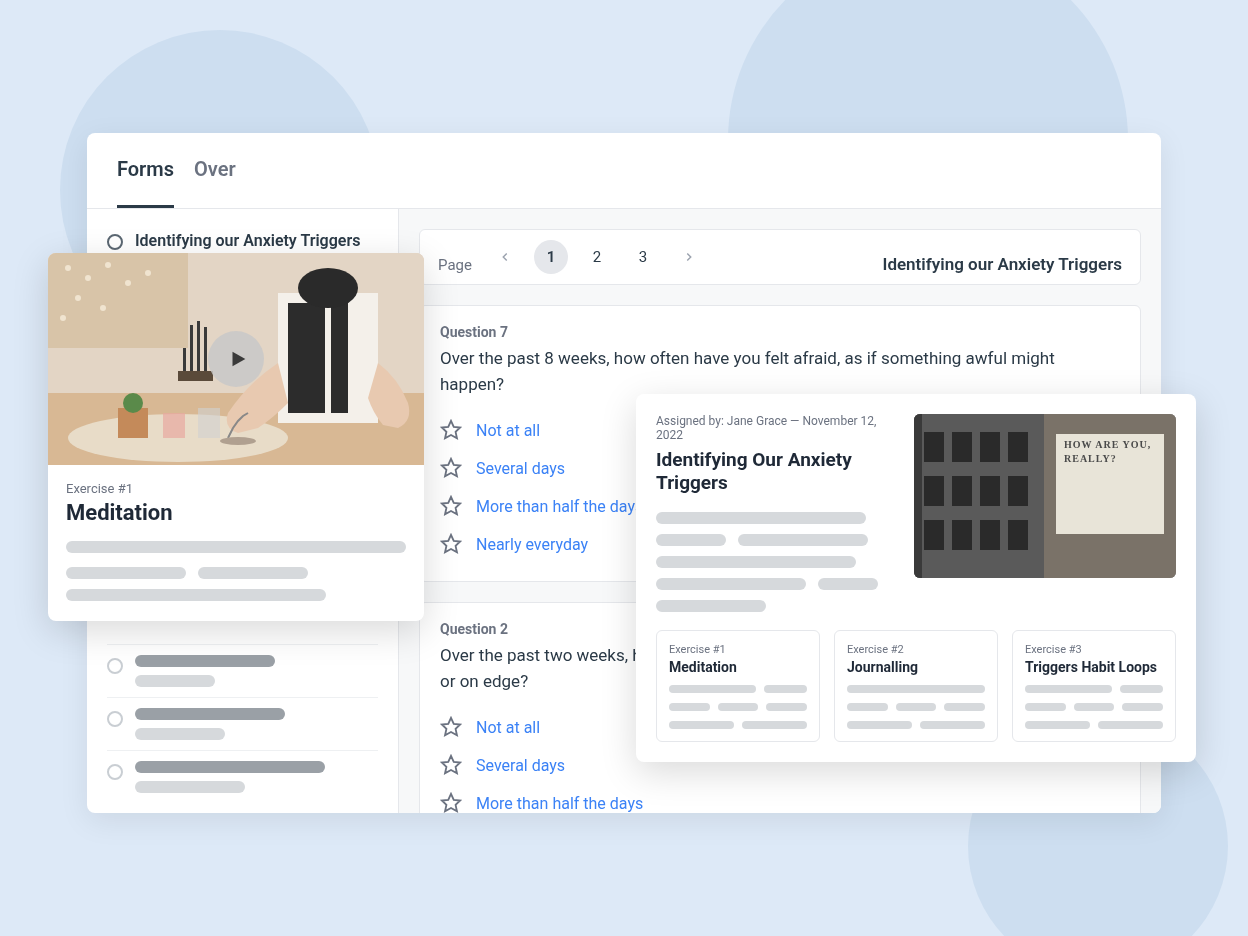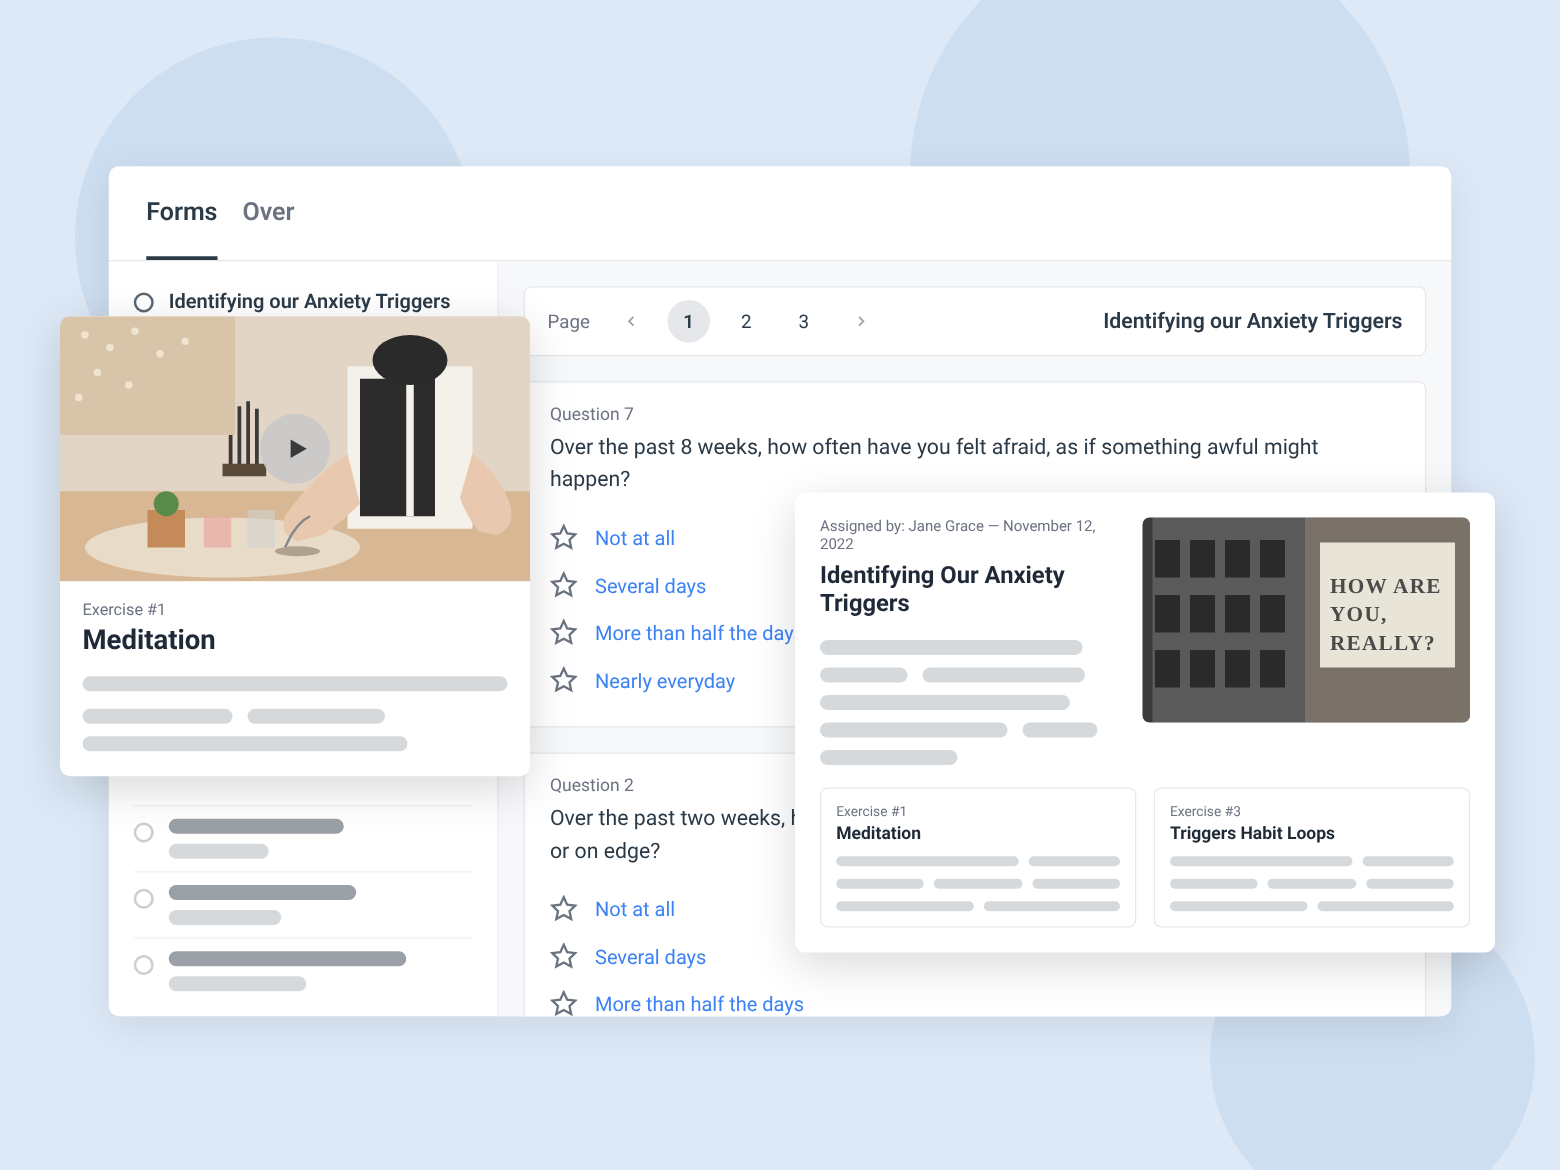--- a/index.html
+++ b/index.html
@@ -84,21 +84,21 @@
   flex: 1;
   background: #f7f8f9;
   padding: 20px;
 }
 .page-bar {
   background: #fff;
   border: 1px solid #e5e7eb;
   border-radius: 6px;
   padding: 10px 18px;
   display: flex;
-  align-items: center;
+  align-items: flex-end;
   gap: 12px;
 }
 .page-bar .label { color: #6b7280; font-size: 15px; margin-right: 4px; }
 .page-btn {
   width: 34px; height: 34px;
   display: flex; align-items: center; justify-content: center;
   border-radius: 50%;
   font-size: 15px;
   color: #2b3a47;
   cursor: pointer;
@@ -107,21 +107,21 @@
 .page-btn.arrow { color: #9ca3af; }
 .page-title { margin-left: auto; font-weight: 600; font-size: 17px; color: #2b3a47; }
 
 .question-card {
   background: #fff;
   border: 1px solid #e5e7eb;
   border-radius: 6px;
   margin-top: 20px;
   padding: 18px 20px;
 }
-.q-label { font-size: 14px; font-weight: 400; color: #6b7280; }
+.q-label { font-size: 14px; font-weight: 700; color: #6b7280; }
 .q-text { font-size: 17px; color: #2b3a47; margin-top: 6px; line-height: 1.5; }
 .options { margin-top: 14px; }
 .option {
   display: flex; align-items: center; gap: 14px;
   padding: 8px 0;
   cursor: pointer;
 }
 .star {
   width: 22px; height: 22px;
   flex-shrink: 0;
@@ -422,21 +422,21 @@
         <rect x="66" y="62" width="20" height="30" fill="#2a2a2a"></rect>
         <rect x="94" y="62" width="20" height="30" fill="#2a2a2a"></rect>
         <rect x="10" y="106" width="20" height="30" fill="#2a2a2a"></rect>
         <rect x="38" y="106" width="20" height="30" fill="#2a2a2a"></rect>
         <rect x="66" y="106" width="20" height="30" fill="#2a2a2a"></rect>
         <rect x="94" y="106" width="20" height="30" fill="#2a2a2a"></rect>
         <rect x="0" y="0" width="8" height="164" fill="#3a3a3a"></rect>
         <rect x="130" y="0" width="132" height="164" fill="#7a7268"></rect>
         <rect x="142" y="20" width="108" height="100" fill="#e8e4d8"></rect>
       </svg>
-      <div style="position:absolute;left:150px;top:44px;width:95px;font-family:serif;font-size:17px;font-weight:700;color:#4a4a4a;line-height:1.35;letter-spacing:1px">HOW ARE YOU, REALLY?</div>
+      <div style="position:absolute;left:150px;top:24px;width:95px;font-family:serif;font-size:10px;font-weight:700;color:#4a4a4a;line-height:1.35;letter-spacing:1px">HOW ARE YOU, REALLY?</div>
     </div>
   </div>
   <div class="mini-cards">
     <div class="mini">
       <div class="mini-label">Exercise #1</div>
       <div class="mini-title">Meditation</div>
       <div class="skel-row">
           <div class="sk" style="flex:2"></div>
           <div class="sk" style="flex:1"></div>
         </div>
@@ -444,20 +444,36 @@
           <div class="sk" style="flex:1"></div>
           <div class="sk" style="flex:1"></div>
           <div class="sk" style="flex:1"></div>
         </div>
       <div class="skel-row">
           <div class="sk" style="flex:2"></div>
           <div class="sk" style="flex:2"></div>
         </div>
     </div>
     <div class="mini">
+      <div class="mini-label">Exercise #2</div>
+      <div class="mini-title">Journalling</div>
+      <div class="skel-row">
+          <div class="sk" style="flex:3"></div>
+        </div>
+      <div class="skel-row">
+          <div class="sk" style="flex:1"></div>
+          <div class="sk" style="flex:1"></div>
+          <div class="sk" style="flex:1"></div>
+        </div>
+      <div class="skel-row">
+          <div class="sk" style="flex:2"></div>
+          <div class="sk" style="flex:2"></div>
+        </div>
+    </div>
+    <div class="mini">
       <div class="mini-label">Exercise #3</div>
       <div class="mini-title">Triggers Habit Loops</div>
       <div class="skel-row">
           <div class="sk" style="flex:2"></div>
           <div class="sk" style="flex:1"></div>
         </div>
       <div class="skel-row">
           <div class="sk" style="flex:1"></div>
           <div class="sk" style="flex:1"></div>
           <div class="sk" style="flex:1"></div>

